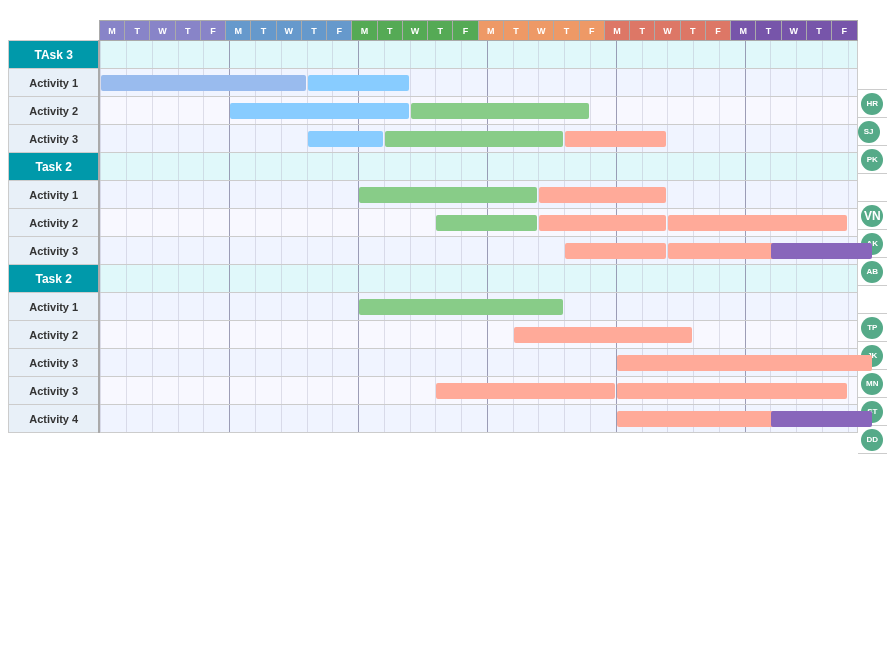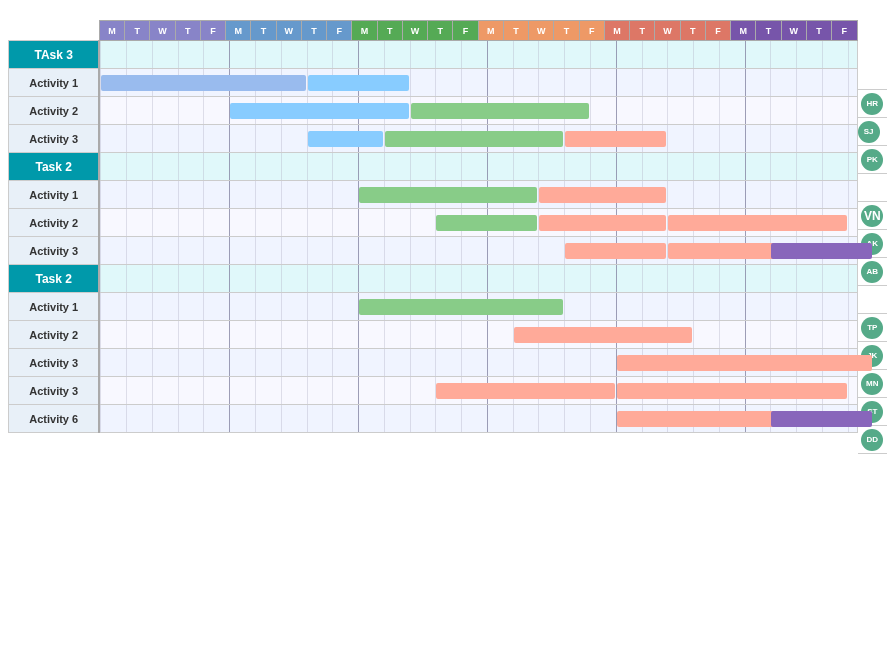--- a/index.html
+++ b/index.html
@@ -636,21 +636,21 @@
                 <div style="position: absolute; top: 0px; left: 128.833px; width: 1px; height: 100%; background: rgba(130, 130, 160, 0.7); z-index: 1;"></div>
                 <div style="position: absolute; top: 0px; left: 257.667px; width: 1px; height: 100%; background: rgba(130, 130, 160, 0.7); z-index: 1;"></div>
                 <div style="position: absolute; top: 0px; left: 386.5px; width: 1px; height: 100%; background: rgba(130, 130, 160, 0.7); z-index: 1;"></div>
                 <div style="position: absolute; top: 0px; left: 515.333px; width: 1px; height: 100%; background: rgba(130, 130, 160, 0.7); z-index: 1;"></div>
                 <div style="position: absolute; top: 0px; left: 644.167px; width: 1px; height: 100%; background: rgba(130, 130, 160, 0.7); z-index: 1;"></div>
                 <div style="position: absolute; left: 335.967px; width: 178.367px; height: 16px; top: 50%; transform: translateY(-50%); border-radius: 2px; background: rgb(255, 170, 153); z-index: 2;"></div>
                 <div style="position: absolute; left: 516.333px; width: 229.9px; height: 16px; top: 50%; transform: translateY(-50%); border-radius: 2px; background: rgb(255, 170, 153); z-index: 2;"></div>
               </td>
             </tr>
             <tr>
-              <td style="height: 28px; font-size: 11px; font-weight: bold; text-align: center; vertical-align: middle; border-width: 1px 2px 1px 1px; border-style: solid; border-color: rgb(204, 204, 204) rgb(170, 170, 170) rgb(204, 204, 204) rgb(204, 204, 204); border-image: initial; padding: 0px; background: rgb(232, 240, 248); color: rgb(51, 51, 51);">Activity 6</td>
+              <td style="height: 28px; font-size: 11px; font-weight: bold; text-align: center; vertical-align: middle; border-width: 1px 2px 1px 1px; border-style: solid; border-color: rgb(204, 204, 204) rgb(170, 170, 170) rgb(204, 204, 204) rgb(204, 204, 204); border-image: initial; padding: 0px; background: rgb(232, 240, 248); color: rgb(51, 51, 51);">Activity 4</td>
               <td colspan="30" style="height: 28px; padding: 0px; position: relative; border: 1px solid rgb(204, 204, 204); background: rgb(240, 244, 255);">
                 <div style="position: absolute; top: 0px; left: 0px; width: 1px; height: 100%; background: rgba(180, 180, 200, 0.4); z-index: 1;"></div>
                 <div style="position: absolute; top: 0px; left: 25.7667px; width: 1px; height: 100%; background: rgba(180, 180, 200, 0.4); z-index: 1;"></div>
                 <div style="position: absolute; top: 0px; left: 51.5333px; width: 1px; height: 100%; background: rgba(180, 180, 200, 0.4); z-index: 1;"></div>
                 <div style="position: absolute; top: 0px; left: 77.3px; width: 1px; height: 100%; background: rgba(180, 180, 200, 0.4); z-index: 1;"></div>
                 <div style="position: absolute; top: 0px; left: 103.067px; width: 1px; height: 100%; background: rgba(180, 180, 200, 0.4); z-index: 1;"></div>
                 <div style="position: absolute; top: 0px; left: 128.833px; width: 1px; height: 100%; background: rgba(180, 180, 200, 0.4); z-index: 1;"></div>
                 <div style="position: absolute; top: 0px; left: 154.6px; width: 1px; height: 100%; background: rgba(180, 180, 200, 0.4); z-index: 1;"></div>
                 <div style="position: absolute; top: 0px; left: 180.367px; width: 1px; height: 100%; background: rgba(180, 180, 200, 0.4); z-index: 1;"></div>
                 <div style="position: absolute; top: 0px; left: 206.133px; width: 1px; height: 100%; background: rgba(180, 180, 200, 0.4); z-index: 1;"></div>

